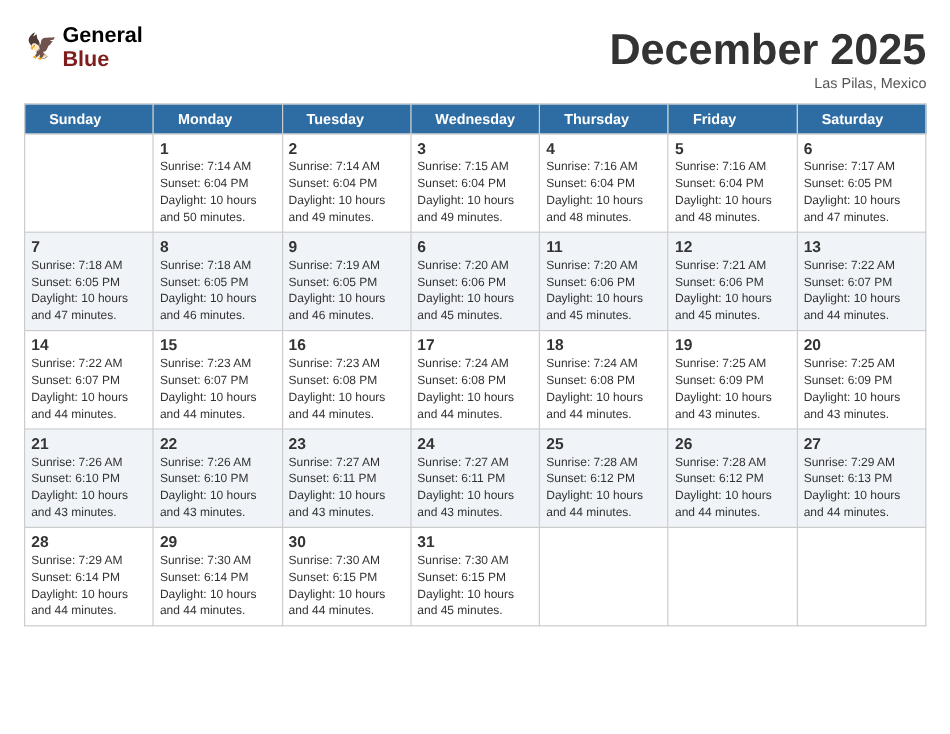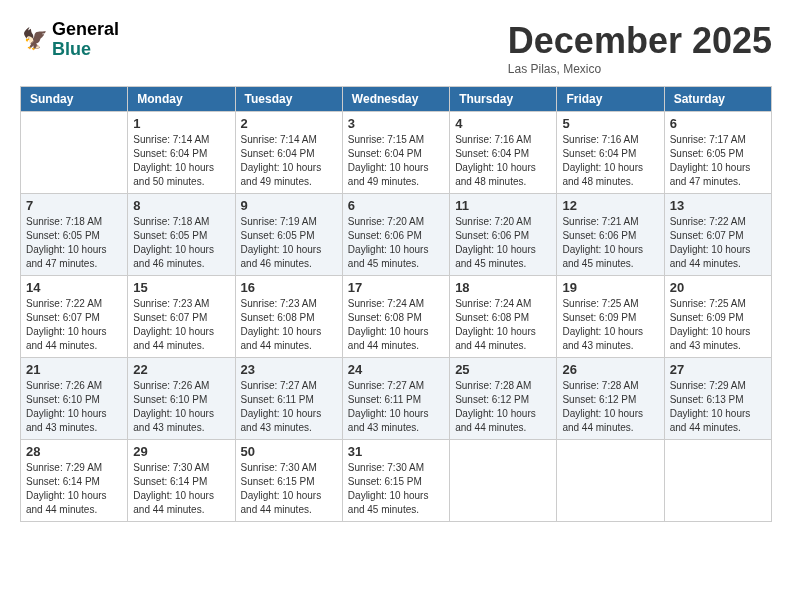--- a/index.html
+++ b/index.html
@@ -19,41 +19,41 @@
     .logo {
       display: flex;
       align-items: center;
     }
     .logo-bird {
       width: 30px;
       height: 30px;
       margin-left: 2px;
     }
     .title-block {
-      text-align: left;
+      text-align: right;
     }
     .month-title {
       font-size: 36px;
       font-weight: bold;
       color: #333;
     }
     .subtitle {
       font-size: 12px;
       color: #555;
     }
     .calendar {
       width: 100%;
       border-collapse: collapse;
       font-size: 11px;
     }
     .calendar th {
       background-color: #2e6da4;
       color: #fff;
       text-align: left;
-      padding: 5px 9px;
+      padding: 5px 20px;
       font-size: 12px;
       font-weight: bold;
       border: 1px solid #ccc;
     }
     .calendar td {
       border: 1px solid #ccc;
       vertical-align: top;
       padding: 4px 5px;
       width: calc(100% / 7);
       min-height: 80px;
@@ -83,21 +83,21 @@
 </head>
 <body>
 
 <div class="header">
   <div class="logo">
     <svg class="logo-bird" viewBox="0 0 40 40">
       <text y="28" font-size="28">🦅</text>
     </svg>
     <div>
       <div style="font-size:18px;font-weight:bold;color:#000000;line-height:1.1">General</div>
-      <div style="font-size:18px;font-weight:bold;color:#0f766e;line-height:1.1">Blue</div>
+      <div style="font-size:18px;font-weight:bold;color:#7f1d1d;line-height:1.1">Blue</div>
     </div>
   </div>
   <div class="title-block">
     <div class="month-title">December 2025</div>
     <div class="subtitle">Las Pilas, Mexico</div>
   </div>
 </div>
 
 <table class="calendar">
   <thead>
@@ -232,21 +232,21 @@
       <tr class="row-white">
         <td>
           <span class="day-number">28</span>
           <div class="day-info">Sunrise: 7:29 AM<br>Sunset: 6:14 PM<br>Daylight: 10 hours<br>and 44 minutes.</div>
         </td>
         <td>
           <span class="day-number">29</span>
           <div class="day-info">Sunrise: 7:30 AM<br>Sunset: 6:14 PM<br>Daylight: 10 hours<br>and 44 minutes.</div>
         </td>
         <td>
-          <span class="day-number">50</span>
+          <span class="day-number">30</span>
           <div class="day-info">Sunrise: 7:30 AM<br>Sunset: 6:15 PM<br>Daylight: 10 hours<br>and 44 minutes.</div>
         </td>
         <td>
           <span class="day-number">31</span>
           <div class="day-info">Sunrise: 7:30 AM<br>Sunset: 6:15 PM<br>Daylight: 10 hours<br>and 45 minutes.</div>
         </td>
         <td class="empty-cell"></td>
         <td class="empty-cell"></td>
         <td class="empty-cell"></td>
       </tr>

